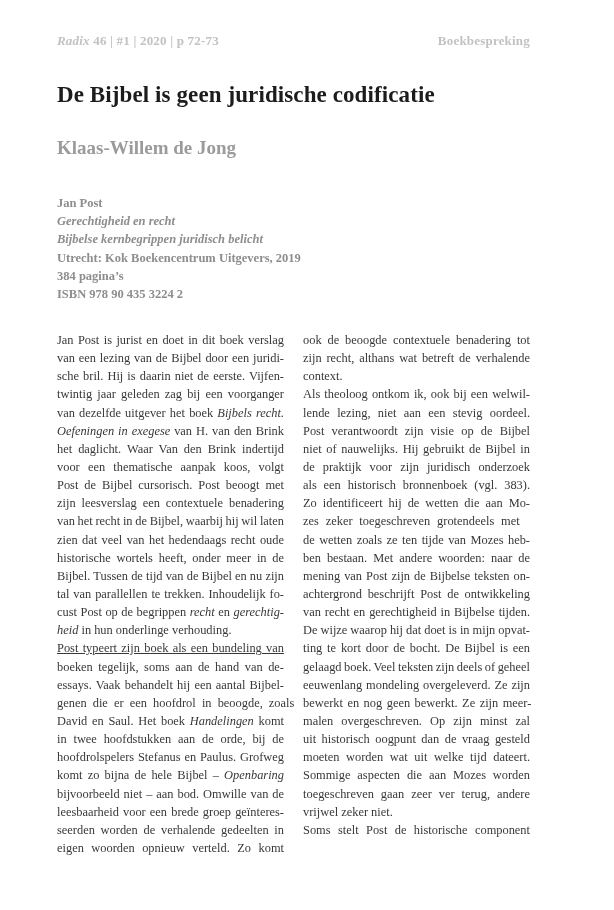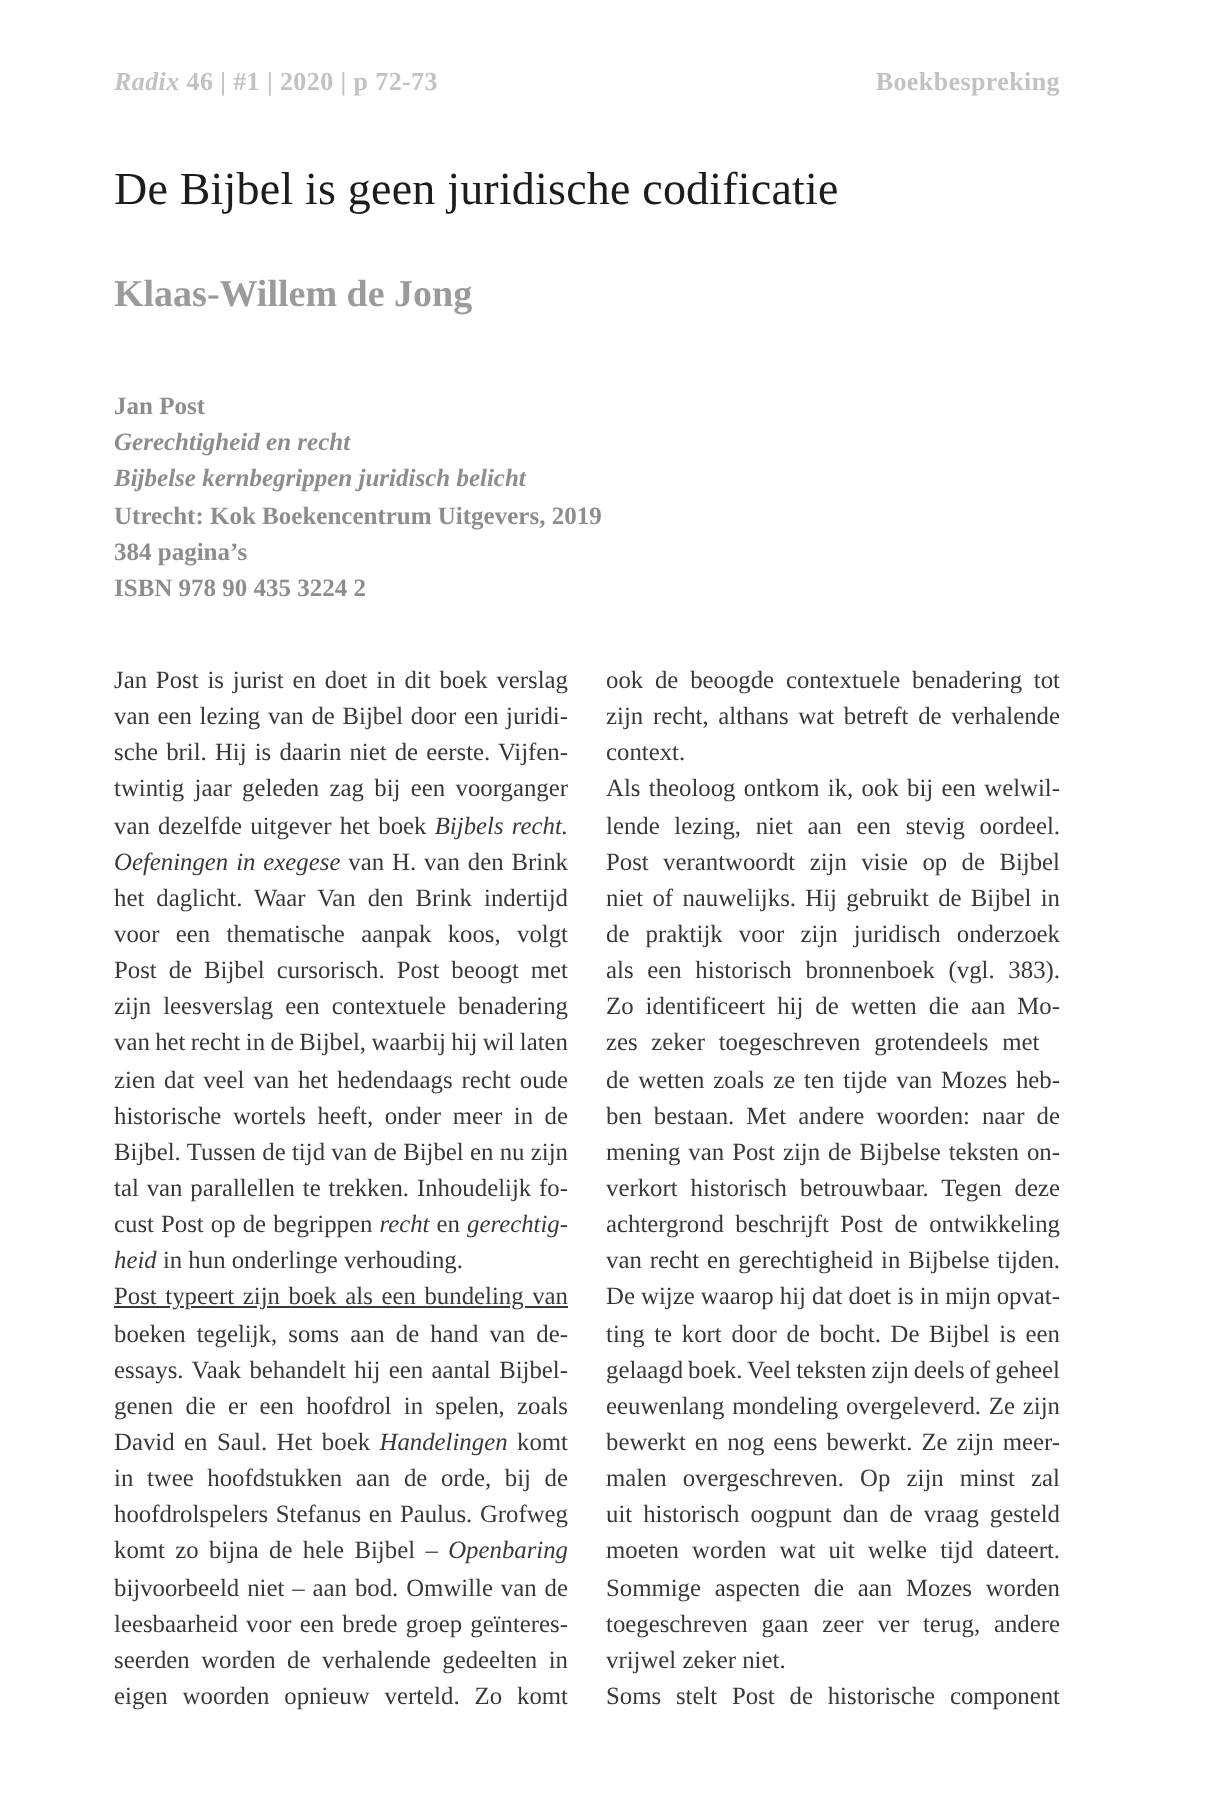--- a/index.html
+++ b/index.html
@@ -24,21 +24,21 @@
     color: var(--c-header, #c2c2c2);
     letter-spacing: 0.2px;
   }
   .title {
     position: absolute;
     top: 82px;
     left: 57px;
     width: 473px;
     margin: 0;
     font-size: 23px;
-    font-weight: 400;
+    font-weight: 700;
     color: var(--c-title, #1c1c1c);
     letter-spacing: 0.1px;
   }
   .author {
     position: absolute;
     top: 137px;
     left: 57px;
     width: 473px;
     font-size: 19px;
     font-weight: 700;
@@ -113,21 +113,21 @@
         <div class="jline" style="word-spacing: -0.394097px;"><span class="m">van het recht in de Bijbel, waarbij hij wil laten</span></div>
         <div class="jline" style="word-spacing: 1.31696px;"><span class="m">zien dat veel van het hedendaags recht oude</span></div>
         <div class="jline" style="word-spacing: 2.67969px;"><span class="m">historische wortels heeft, onder meer in de</span></div>
         <div class="jline" style="word-spacing: 0.0590278px;"><span class="m">Bijbel. Tussen de tijd van de Bijbel en nu zijn</span></div>
         <div class="jline" style="word-spacing: 0.846354px;"><span class="m">tal van parallellen te trekken. Inhoudelijk fo-</span></div>
         <div class="jline" style="word-spacing: 0.457589px;"><span class="m">cust Post op de begrippen <i>recht</i> en <i>gerechtig-</i></span></div>
         <div class="jline end"><span class="m"><i>heid</i> in hun onderlinge verhouding.</span></div>
         <div class="jline" style="word-spacing: 1.21205px; text-decoration: underline;"><span class="m">Post typeert zijn boek als een bundeling van</span></div>
         <div class="jline" style="word-spacing: 2.4442px;"><span class="m">boeken tegelijk, soms aan de hand van de-</span></div>
         <div class="jline" style="word-spacing: 1.11198px;"><span class="m">essays. Vaak behandelt hij een aantal Bijbel-</span></div>
-        <div class="jline" style="word-spacing: 3.03571px;"><span class="m">genen die er een hoofdrol in spelen, zoals</span></div>
+        <div class="jline" style="word-spacing: 3.03571px;"><span class="m">genen die er een hoofdrol in beoogde, zoals</span></div>
         <div class="jline" style="word-spacing: 1.63802px;"><span class="m">David en Saul. Het boek <i>Handelingen</i> komt</span></div>
         <div class="jline" style="word-spacing: 3.72098px; font-family: Liberation Serif, serif;"><span class="m">in twee hoofdstukken aan de orde, bij de</span></div>
         <div class="jline" style="word-spacing: 0.742188px;"><span class="m">hoofdrolspelers Stefanus en Paulus. Grofweg</span></div>
         <div class="jline" style="word-spacing: 2.09375px;"><span class="m">komt zo bijna de hele Bijbel – <i>Openbaring</i></span></div>
         <div class="jline" style="word-spacing: 0.868304px;"><span class="m">bijvoorbeeld niet – aan bod. Omwille van de</span></div>
         <div class="jline" style="word-spacing: 1.02188px;"><span class="m">leesbaarheid voor een brede groep geïnteres-</span></div>
         <div class="jline" style="word-spacing: 2.67188px;"><span class="m">seerden worden de verhalende gedeelten in</span></div>
         <div class="jline" style="word-spacing: 4.38125px;"><span class="m">eigen woorden opnieuw verteld. Zo komt</span></div>
       </div>
     <div class="col">
@@ -138,28 +138,27 @@
         <div class="jline" style="word-spacing: 4.23177px;"><span class="m">lende lezing, niet aan een stevig oordeel.</span></div>
         <div class="jline" style="word-spacing: 4.10677px;"><span class="m">Post verantwoordt zijn visie op de Bijbel</span></div>
         <div class="jline" style="word-spacing: 1.55357px;"><span class="m">niet of nauwelijks. Hij gebruikt de Bijbel in</span></div>
         <div class="jline" style="word-spacing: 5.00312px;"><span class="m">de praktijk voor zijn juridisch onderzoek</span></div>
         <div class="jline" style="word-spacing: 3.7625px;"><span class="m">als een historisch bronnenboek (vgl. 383).</span></div>
         <div class="jline" style="word-spacing: 2.88839px;"><span class="m">Zo identificeert hij de wetten die aan Mo-</span></div>
         <div class="jline" style="word-spacing: 3.76562px;"><span class="m">zes zeker toegeschreven grotendeels met</span></div>
         <div class="jline" style="word-spacing: 1.36719px;"><span class="m">de wetten zoals ze ten tijde van Mozes heb-</span></div>
         <div class="jline" style="word-spacing: 2.91406px;"><span class="m">ben bestaan. Met andere woorden: naar de</span></div>
         <div class="jline" style="word-spacing: 0.915179px;"><span class="m">mening van Post zijn de Bijbelse teksten on-</span></div>
-        <div class="jline" style="word-spacing: 3.43359px;"><span class="m">verkort historisch betrouwbaar. Tegen deze</span></div>
         <div class="jline" style="word-spacing: 2.60547px;"><span class="m">achtergrond beschrijft Post de ontwikkeling</span></div>
         <div class="jline" style="word-spacing: 0.84375px;"><span class="m">van recht en gerechtigheid in Bijbelse tijden.</span></div>
         <div class="jline" style="word-spacing: -0.0503472px;"><span class="m">De wijze waarop hij dat doet is in mijn opvat-</span></div>
         <div class="jline" style="word-spacing: 1.74479px;"><span class="m">ting te kort door de bocht. De Bijbel is een</span></div>
         <div class="jline" style="word-spacing: -0.569196px;"><span class="m">gelaagd boek. Veel teksten zijn deels of geheel</span></div>
         <div class="jline" style="word-spacing: 0.808594px;"><span class="m">eeuwenlang mondeling overgeleverd. Ze zijn</span></div>
-        <div class="jline" style="word-spacing: 1.40179px;"><span class="m">bewerkt en nog eens bewerkt. Ze zijn meer-</span></div>
+        <div class="jline" style="word-spacing: 1.40179px;"><span class="m">bewerkt en nog geen bewerkt. Ze zijn meer-</span></div>
         <div class="jline" style="word-spacing: 4.98125px;"><span class="m">malen overgeschreven. Op zijn minst zal</span></div>
         <div class="jline" style="word-spacing: 2.38802px;"><span class="m">uit historisch oogpunt dan de vraag gesteld</span></div>
         <div class="jline" style="word-spacing: 3.48177px;"><span class="m">moeten worden wat uit welke tijd dateert.</span></div>
         <div class="jline" style="word-spacing: 3.76562px; text-align: right;"><span class="m">Sommige aspecten die aan Mozes worden</span></div>
         <div class="jline" style="word-spacing: 3.84687px;"><span class="m">toegeschreven gaan zeer ver terug, andere</span></div>
         <div class="jline end"><span class="m">vrijwel zeker niet.</span></div>
         <div class="jline" style="word-spacing: 4.30625px;"><span class="m">Soms stelt Post de historische component</span></div>
       </div>
   </div>
 </div>

